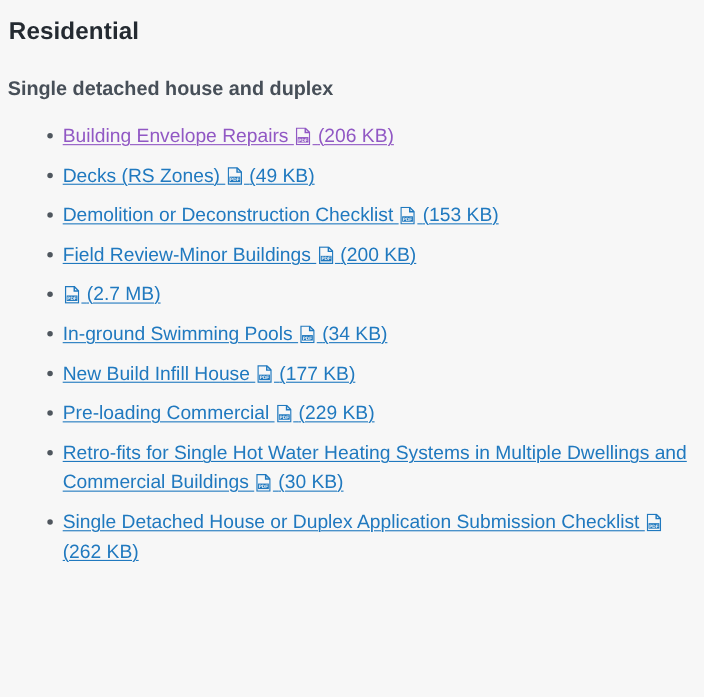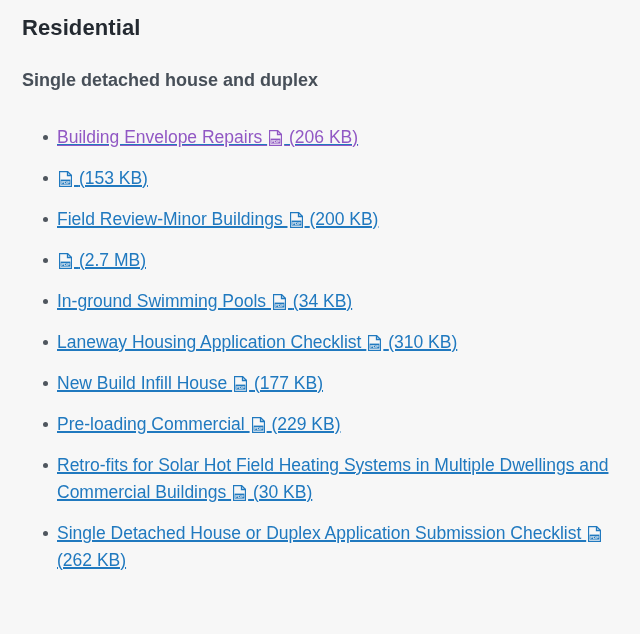--- a/index.html
+++ b/index.html
@@ -17,56 +17,55 @@
   }
   .page {
     position: relative;
     width: 640px;
     height: 634px;
     box-sizing: border-box;
     padding: 0;
   }
   .page-title {
     position: absolute;
-    left: 22px;
+    left: 8px;
     top: 14px;
     font-size: 22px;
     font-weight: bold;
     color: #242a31;
     letter-spacing: 0.1px;
     line-height: 28px;
     margin: 0;
   }
   .section-subtitle {
     position: absolute;
-    left: 22px;
+    left: 7px;
     top: 68px;
     font-size: 18px;
     font-weight: bold;
     color: #474f58;
     line-height: 24px;
     margin: 0;
   }
   .doc-list {
     position: absolute;
     left: 22px;
     top: 110px;
     width: 604px;
     margin: 0;
     padding: 0;
     list-style: none;
   }
   .doc-item {
     position: relative;
     padding-left: 35px;
-    margin: 14px 0 9px 0;
+    margin: 0 0 9px 0;
     font-size: 17.5px;
     line-height: 27px;
     color: #2079bf;
-    text-decoration: underline;
   }
   .doc-item .bullet {
     position: absolute;
     left: 21px;
     top: 11px;
     width: 5px;
     height: 5px;
     border-radius: 50%;
     background: #4f565e;
   }
@@ -116,24 +115,40 @@
           <path d="M0.5 0.5 H8.5 L12.5 4.5 V15.5 H0.5 Z" fill="none" stroke="currentColor" stroke-width="1.3"></path>
           <path d="M8.5 0.5 V4.5 H12.5" fill="none" stroke="currentColor" stroke-width="1.3"></path>
           <rect x="1.6" y="8.6" width="9.8" height="5" fill="currentColor"></rect>
           <text x="6.5" y="12.7" font-family="Liberation Sans, sans-serif" font-size="4.3" font-weight="bold" fill="#f7f7f7" text-anchor="middle">PDF</text>
         </svg>
       </span>
       <span class="size"> (206 KB)</span>
     </a>
   </li>
 
-
-  <li class="doc-item">
-    <span class="bullet"></span>
-    <a class="doc-link" href="#">
+  <li class="doc-item">
+    <span class="bullet"></span>
+    <a class="doc-link" href="#">
+      <span class="label">Decks (RS Zones) </span>
+      <span class="pdf-icon">
+        <svg viewBox="0 0 13 16" width="13" height="16" xmlns="http://www.w3.org/2000/svg">
+          <path d="M0.5 0.5 H8.5 L12.5 4.5 V15.5 H0.5 Z" fill="none" stroke="currentColor" stroke-width="1.3"></path>
+          <path d="M8.5 0.5 V4.5 H12.5" fill="none" stroke="currentColor" stroke-width="1.3"></path>
+          <rect x="1.6" y="8.6" width="9.8" height="5" fill="currentColor"></rect>
+          <text x="6.5" y="12.7" font-family="Liberation Sans, sans-serif" font-size="4.3" font-weight="bold" fill="#f7f7f7" text-anchor="middle">PDF</text>
+        </svg>
+      </span>
+      <span class="size"> (49 KB)</span>
+    </a>
+  </li>
+
+  <li class="doc-item">
+    <span class="bullet"></span>
+    <a class="doc-link" href="#">
+      <span class="label">Demolition or Deconstruction Checklist </span>
       <span class="pdf-icon">
         <svg viewBox="0 0 13 16" width="13" height="16" xmlns="http://www.w3.org/2000/svg">
           <path d="M0.5 0.5 H8.5 L12.5 4.5 V15.5 H0.5 Z" fill="none" stroke="currentColor" stroke-width="1.3"></path>
           <path d="M8.5 0.5 V4.5 H12.5" fill="none" stroke="currentColor" stroke-width="1.3"></path>
           <rect x="1.6" y="8.6" width="9.8" height="5" fill="currentColor"></rect>
           <text x="6.5" y="12.7" font-family="Liberation Sans, sans-serif" font-size="4.3" font-weight="bold" fill="#f7f7f7" text-anchor="middle">PDF</text>
         </svg>
       </span>
       <span class="size"> (153 KB)</span>
     </a>
@@ -179,35 +194,20 @@
           <path d="M0.5 0.5 H8.5 L12.5 4.5 V15.5 H0.5 Z" fill="none" stroke="currentColor" stroke-width="1.3"></path>
           <path d="M8.5 0.5 V4.5 H12.5" fill="none" stroke="currentColor" stroke-width="1.3"></path>
           <rect x="1.6" y="8.6" width="9.8" height="5" fill="currentColor"></rect>
           <text x="6.5" y="12.7" font-family="Liberation Sans, sans-serif" font-size="4.3" font-weight="bold" fill="#f7f7f7" text-anchor="middle">PDF</text>
         </svg>
       </span>
       <span class="size"> (34 KB)</span>
     </a>
   </li>
 
-  <li class="doc-item">
-    <span class="bullet"></span>
-    <a class="doc-link" href="#">
-      <span class="label">Laneway Housing Application Checklist </span>
-      <span class="pdf-icon">
-        <svg viewBox="0 0 13 16" width="13" height="16" xmlns="http://www.w3.org/2000/svg">
-          <path d="M0.5 0.5 H8.5 L12.5 4.5 V15.5 H0.5 Z" fill="none" stroke="currentColor" stroke-width="1.3"></path>
-          <path d="M8.5 0.5 V4.5 H12.5" fill="none" stroke="currentColor" stroke-width="1.3"></path>
-          <rect x="1.6" y="8.6" width="9.8" height="5" fill="currentColor"></rect>
-          <text x="6.5" y="12.7" font-family="Liberation Sans, sans-serif" font-size="4.3" font-weight="bold" fill="#f7f7f7" text-anchor="middle">PDF</text>
-        </svg>
-      </span>
-      <span class="size"> (310 KB)</span>
-    </a>
-  </li>
 
   <li class="doc-item">
     <span class="bullet"></span>
     <a class="doc-link" href="#">
       <span class="label">New Build Infill House </span>
       <span class="pdf-icon">
         <svg viewBox="0 0 13 16" width="13" height="16" xmlns="http://www.w3.org/2000/svg">
           <path d="M0.5 0.5 H8.5 L12.5 4.5 V15.5 H0.5 Z" fill="none" stroke="currentColor" stroke-width="1.3"></path>
           <path d="M8.5 0.5 V4.5 H12.5" fill="none" stroke="currentColor" stroke-width="1.3"></path>
           <rect x="1.6" y="8.6" width="9.8" height="5" fill="currentColor"></rect>
@@ -230,21 +230,21 @@
           <text x="6.5" y="12.7" font-family="Liberation Sans, sans-serif" font-size="4.3" font-weight="bold" fill="#f7f7f7" text-anchor="middle">PDF</text>
         </svg>
       </span>
       <span class="size"> (229 KB)</span>
     </a>
   </li>
 
   <li class="doc-item">
     <span class="bullet"></span>
     <a class="doc-link" href="#">
-      <span class="label">Retro-fits for Solar Hot Field Heating Systems in Multiple Dwellings and Commercial Buildings </span>
+      <span class="label">Retro-fits for Single Hot Water Heating Systems in Multiple Dwellings and Commercial Buildings </span>
       <span class="pdf-icon">
         <svg viewBox="0 0 13 16" width="13" height="16" xmlns="http://www.w3.org/2000/svg">
           <path d="M0.5 0.5 H8.5 L12.5 4.5 V15.5 H0.5 Z" fill="none" stroke="currentColor" stroke-width="1.3"></path>
           <path d="M8.5 0.5 V4.5 H12.5" fill="none" stroke="currentColor" stroke-width="1.3"></path>
           <rect x="1.6" y="8.6" width="9.8" height="5" fill="currentColor"></rect>
           <text x="6.5" y="12.7" font-family="Liberation Sans, sans-serif" font-size="4.3" font-weight="bold" fill="#f7f7f7" text-anchor="middle">PDF</text>
         </svg>
       </span>
       <span class="size"> (30 KB)</span>
     </a>

